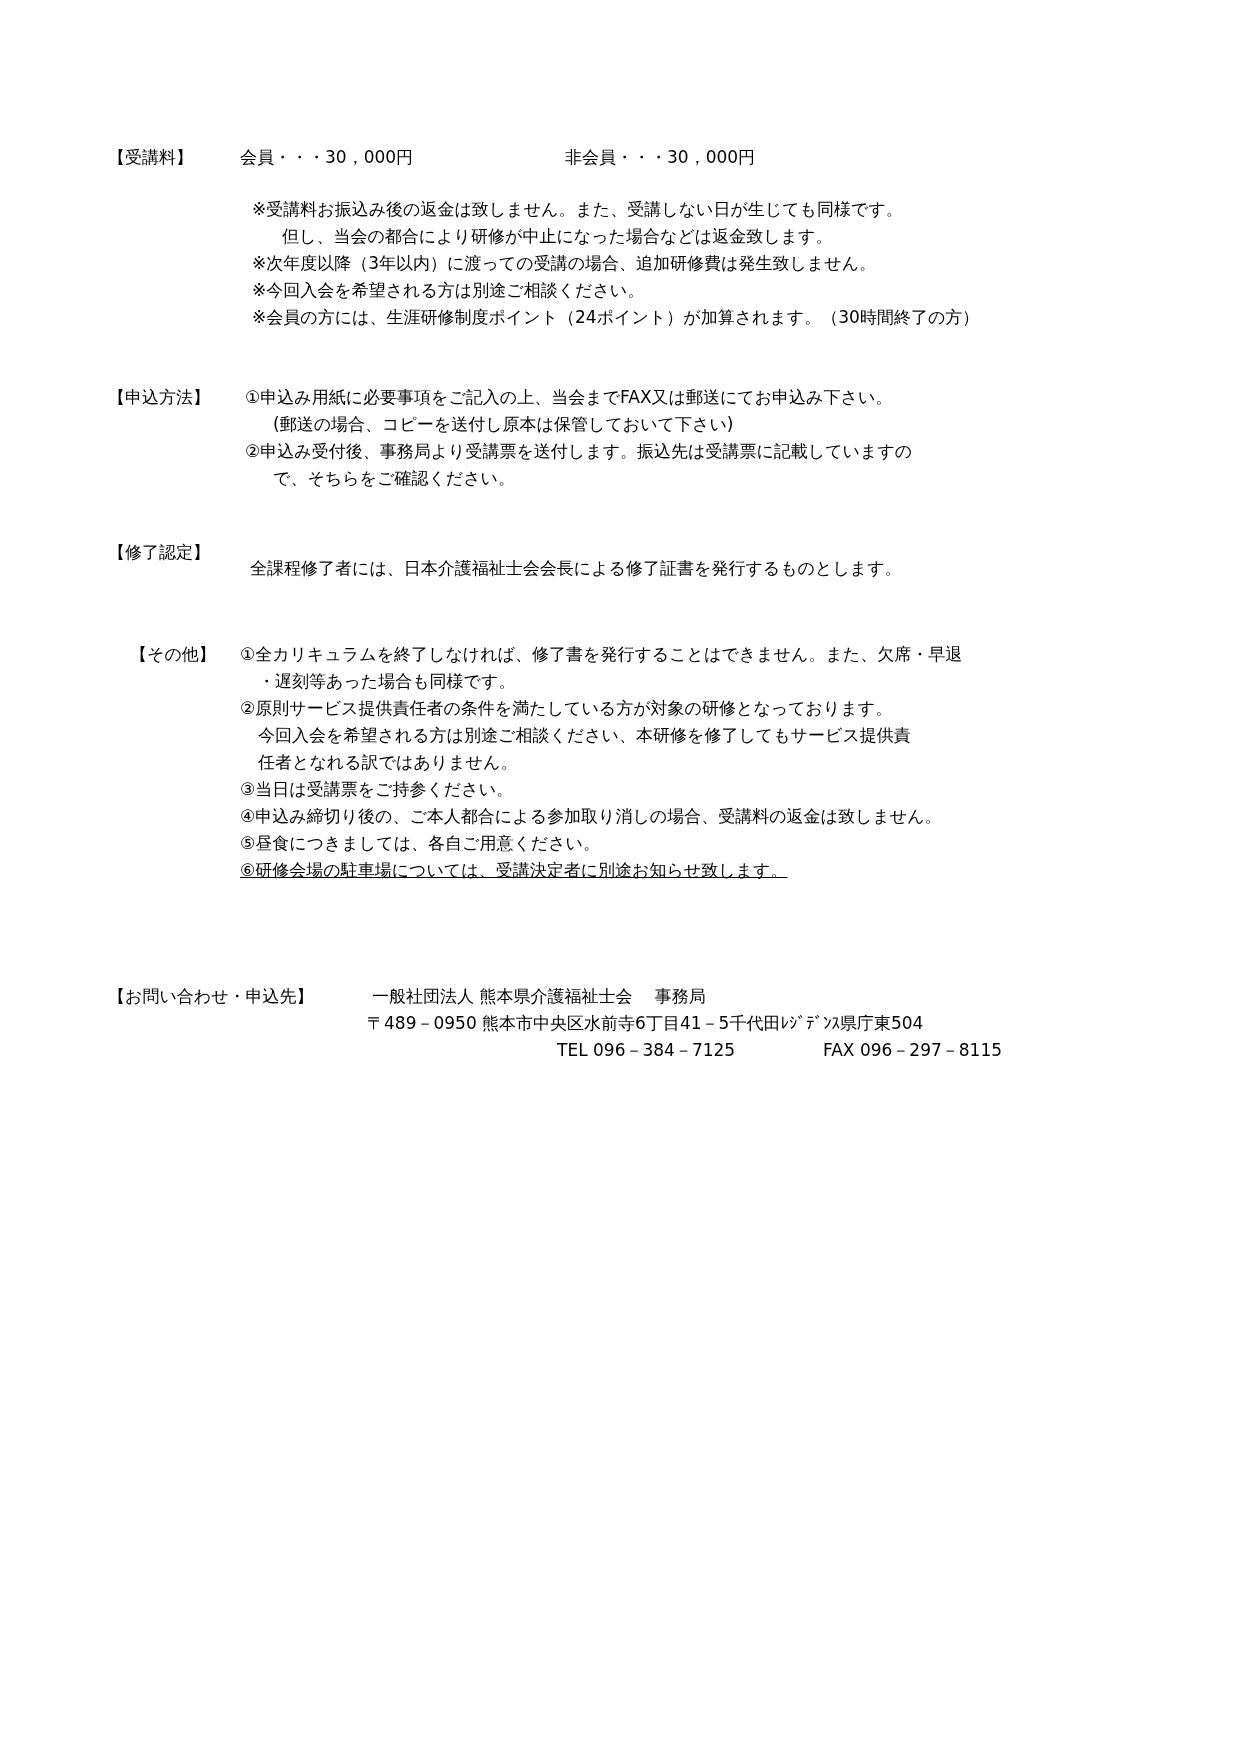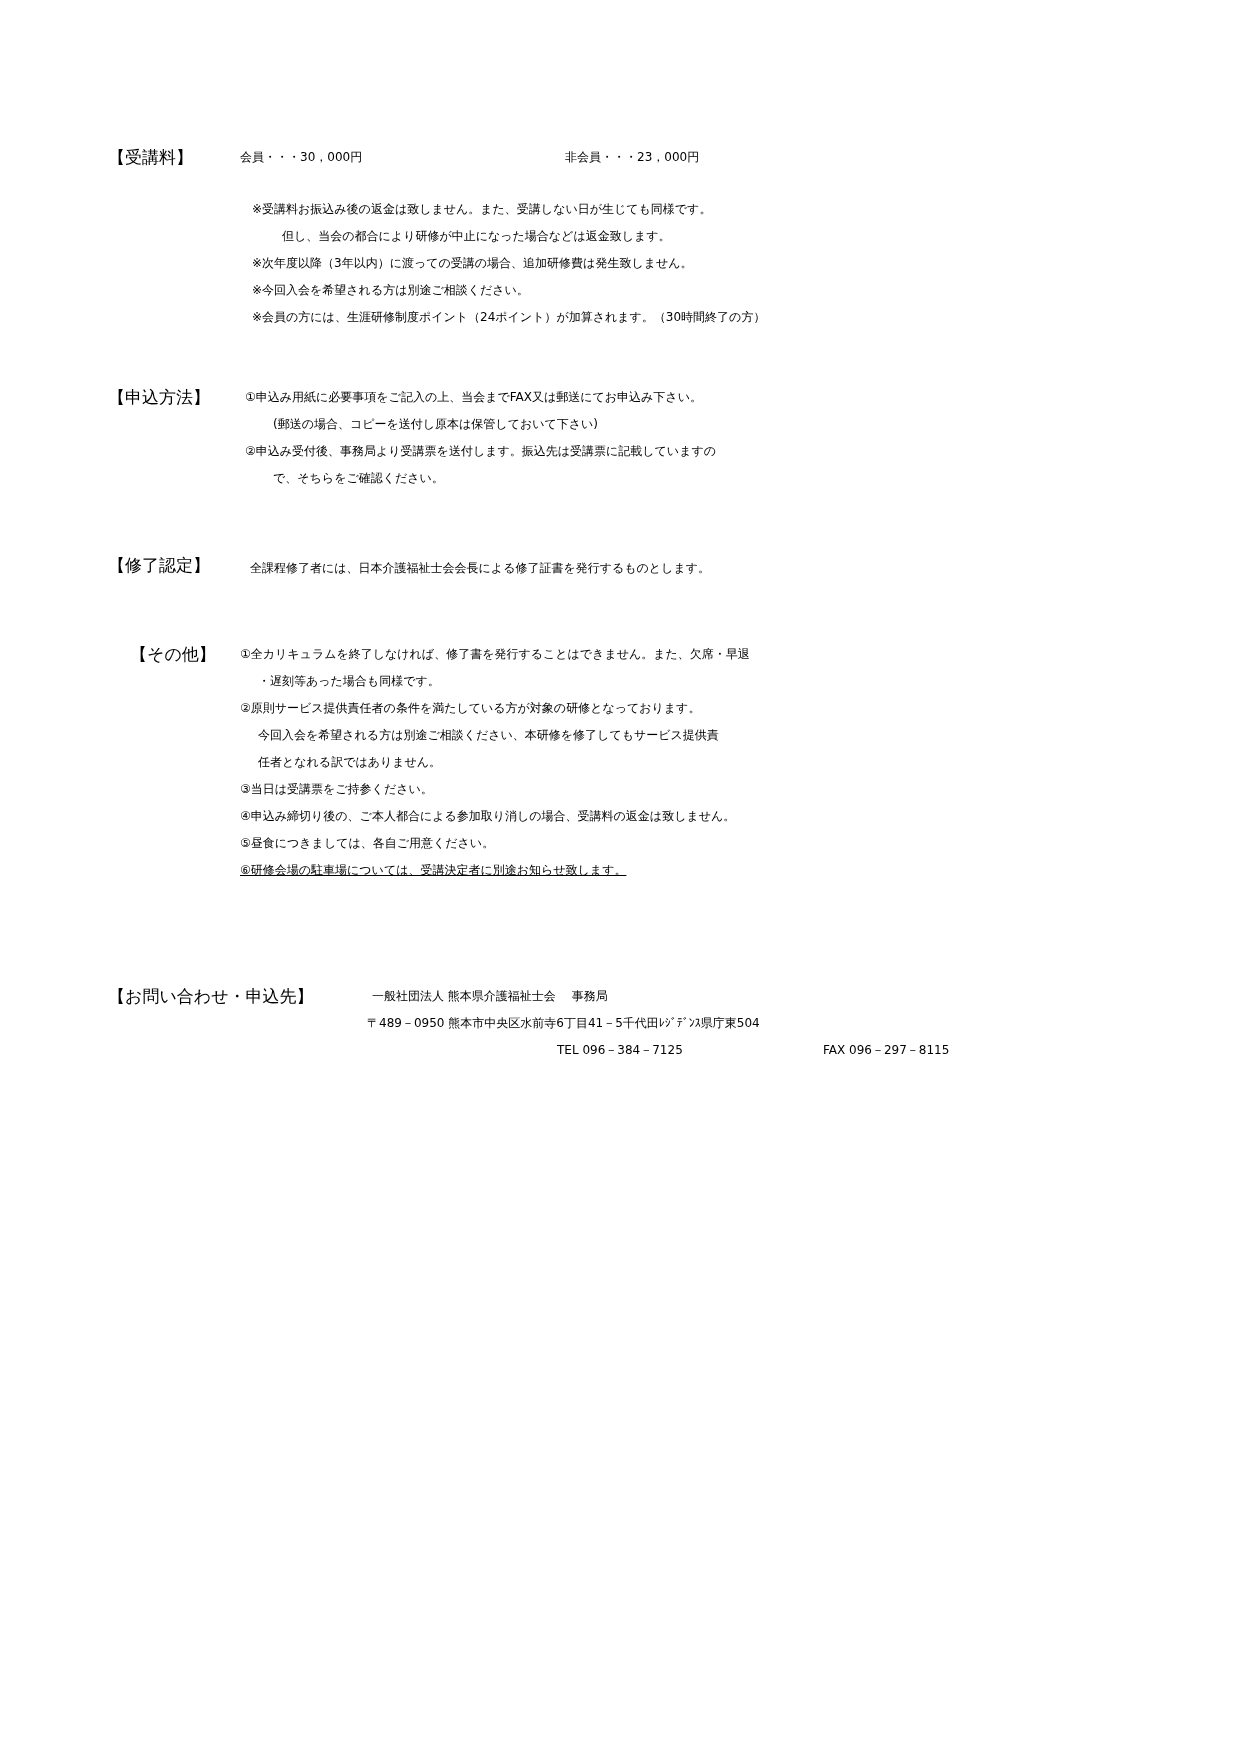--- a/index.html
+++ b/index.html
@@ -3,42 +3,42 @@
 <meta charset="utf-8">
 <style>
   html, body { margin: 0; padding: 0; background: #ffffff; }
   body {
     width: 1240px; height: 1753px; position: relative; overflow: hidden;
     font-family: "DejaVu Sans", "Liberation Sans", sans-serif;
     color: #000; font-size: 17px;
   }
   .abs { position: absolute; white-space: nowrap; line-height: 26px; }
   .label { font-size: 17px; }
-  .line { font-size: 12px; text-align: center; }
+  .line { font-size: 17px; text-align: center; }
 </style>
 </head>
 <body>
 
 <div class="abs label" style="left:108px;top:144px;">【受講料】</div>
 <div class="abs line" style="left:240px;top:144px;">会員・・・30，000円</div>
-<div class="abs line" style="left:565px;top:144px;">非会員・・・23，000円</div>
+<div class="abs line" style="left:565px;top:144px;">非会員・・・30，000円</div>
 
 <div class="abs line" style="left:252px;top:196px;">※受講料お振込み後の返金は致しません。また、受講しない日が生じても同様です。</div>
 <div class="abs line" style="left:282px;top:223px;">但し、当会の都合により研修が中止になった場合などは返金致します。</div>
 <div class="abs line" style="left:252px;top:250px;">※次年度以降（3年以内）に渡っての受講の場合、追加研修費は発生致しません。</div>
 <div class="abs line" style="left:252px;top:277px;">※今回入会を希望される方は別途ご相談ください。</div>
 <div class="abs line" style="left:252px;top:304px;">※会員の方には、生涯研修制度ポイント（24ポイント）が加算されます。（30時間終了の方）</div>
 
 <div class="abs label" style="left:108px;top:384px;">【申込方法】</div>
 <div class="abs line" style="left:245px;top:384px;">①申込み用紙に必要事項をご記入の上、当会までFAX又は郵送にてお申込み下さい。</div>
 <div class="abs line" style="left:273px;top:411px;">(郵送の場合、コピーを送付し原本は保管しておいて下さい)</div>
 <div class="abs line" style="left:245px;top:438px;">②申込み受付後、事務局より受講票を送付します。振込先は受講票に記載していますの</div>
 <div class="abs line" style="left:273px;top:465px;">で、そちらをご確認ください。</div>
 
-<div class="abs label" style="left:108px;top:539px;margin-top:13px;">【修了認定】</div>
+<div class="abs label" style="left:108px;top:539px;">【修了認定】</div>
 <div class="abs line" style="left:250px;top:539px;margin-top:16px;">全課程修了者には、日本介護福祉士会会長による修了証書を発行するものとします。</div>
 
 <div class="abs label" style="left:108px;top:641px;margin-left:22px;">【その他】</div>
 <div class="abs line" style="left:240px;top:641px;">①全カリキュラムを終了しなければ、修了書を発行することはできません。また、欠席・早退</div>
 <div class="abs line" style="left:258px;top:668px;">・遅刻等あった場合も同様です。</div>
 <div class="abs line" style="left:240px;top:695px;">②原則サービス提供責任者の条件を満たしている方が対象の研修となっております。</div>
 <div class="abs line" style="left:258px;top:722px;">今回入会を希望される方は別途ご相談ください、本研修を修了してもサービス提供責</div>
 <div class="abs line" style="left:258px;top:749px;">任者となれる訳ではありません。</div>
 <div class="abs line" style="left:240px;top:776px;">③当日は受講票をご持参ください。</div>
 <div class="abs line" style="left:240px;top:803px;">④申込み締切り後の、ご本人都合による参加取り消しの場合、受講料の返金は致しません。</div>

